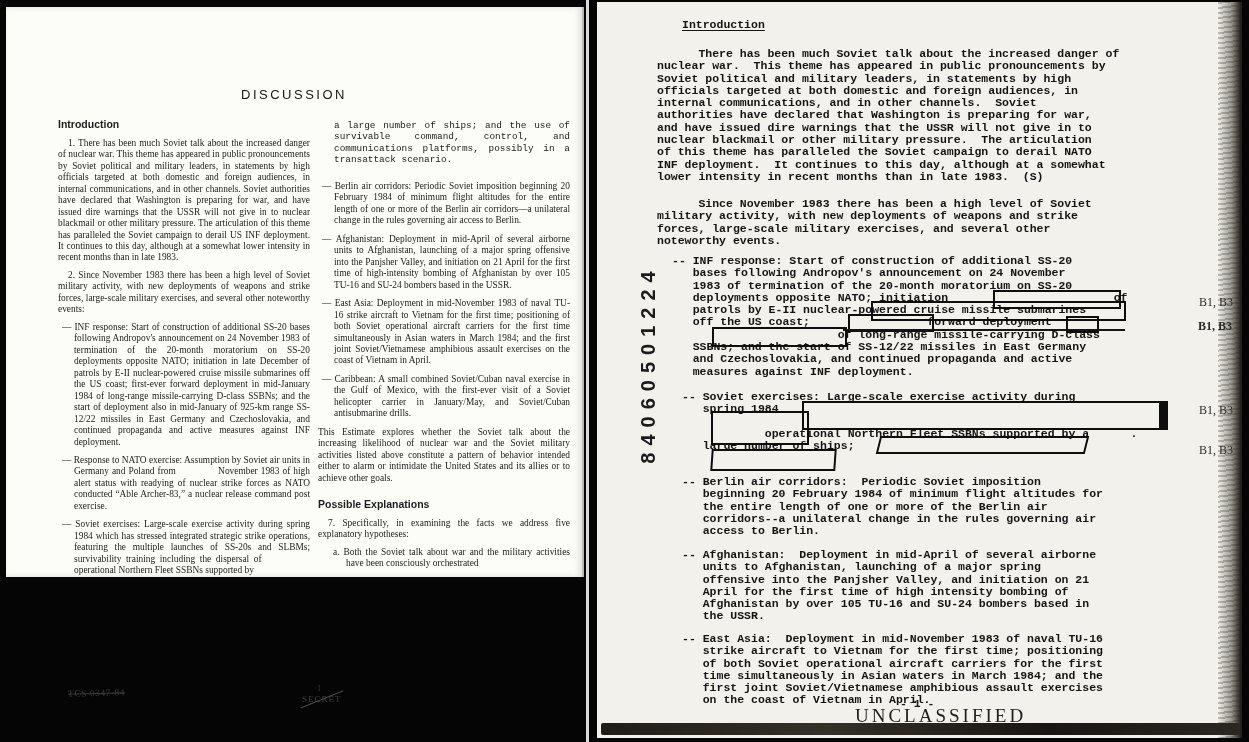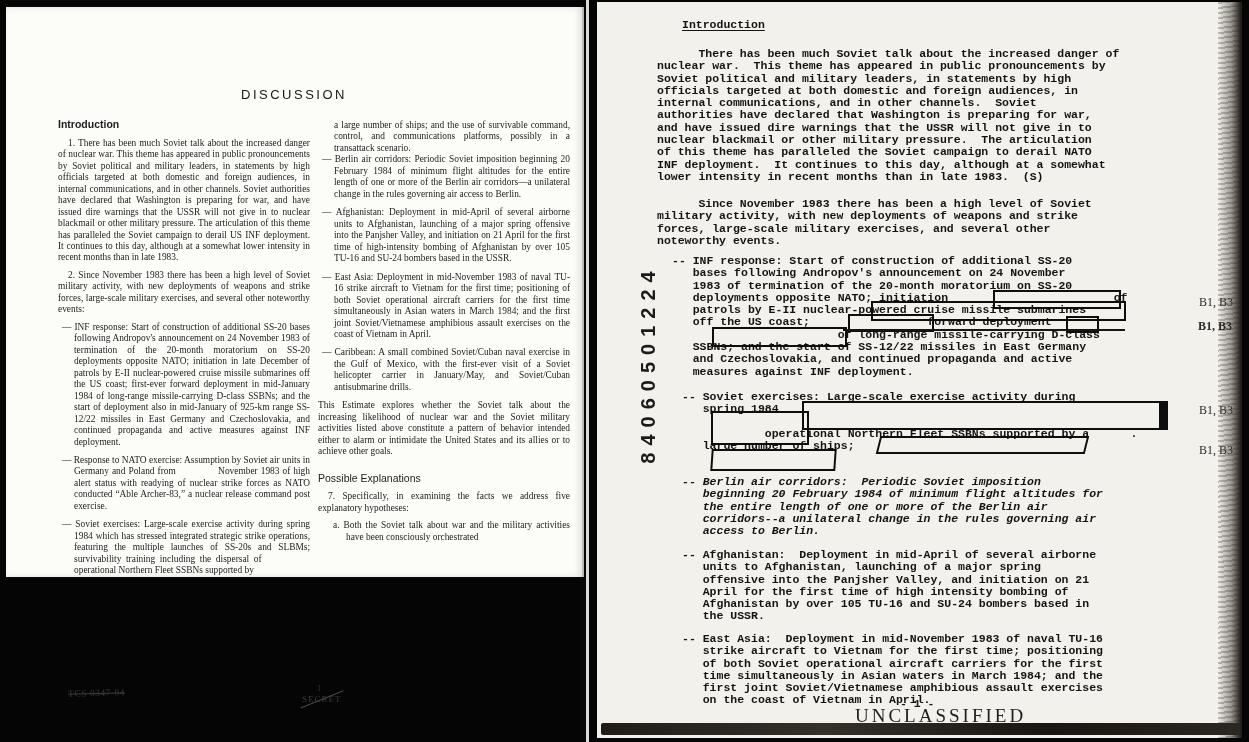--- a/index.html
+++ b/index.html
@@ -10,28 +10,28 @@
              border-right:2px solid #b9b9b4;box-shadow:inset -3px 0 6px rgba(0,0,0,.12);}
   .lp-title{position:absolute;left:163px;top:80px;width:250px;text-align:center;
             font-family:"Liberation Sans",sans-serif;font-size:13px;letter-spacing:2.5px;
             color:#161616;font-weight:500;}
   .col{position:absolute;top:111px;width:252px;font-size:9.4px;line-height:1.22;color:#222;
        text-align:justify;}
   #col1{left:52px;}
   #col2{left:312px;top:113px;}
   .subhead{font-family:"Liberation Sans",sans-serif;font-size:10.5px;font-weight:700;
            color:#1d1d1d;text-align:left;margin:0 0 7px 0;}
-  .subhead2{font-family:"Liberation Sans",sans-serif;font-size:10.5px;font-weight:400;
+  .subhead2{font-family:"Liberation Sans",sans-serif;font-size:10.5px;font-weight:700;
            color:#1d1d1d;text-align:left;margin:14px 0 7px 0;}
   .para{margin:0 0 6px 0;text-indent:10px;}
   .para-flush{margin:0 0 6px 0;}
   .bullet{margin:0 0 7px 0;padding-left:16px;text-indent:-12px;}
   .bullet .lead{}
   .hypo{margin:0;padding-left:28px;text-indent:-13px;}
-  .cont{margin:0 0 0 0;padding-left:16px;}
+  .cont{margin:0 0 15px 0;padding-left:16px;font-family:Liberation Mono, monospace;}
   .lp-footer-tcs{position:absolute;left:62px;top:681px;font-size:9.5px;color:#3a3a3a;
                  text-decoration:line-through;transform:rotate(-1.5deg);letter-spacing:.5px;}
   .lp-footer-page{position:absolute;left:311px;top:676px;font-size:8.5px;color:#333;}
   .lp-footer-secret{position:absolute;left:296px;top:687px;font-size:9px;letter-spacing:1px;
                     color:#3c3c3c;}
   .slashed{position:relative;display:inline-block;}
   .slashed::after{content:'';position:absolute;left:-3px;right:-3px;top:45%;
                   border-top:1.5px solid #4a4a4a;transform:rotate(-22deg);}
   
   #gap-sliver{position:absolute;left:586px;top:0;width:3px;height:742px;background:#d9d9d6;}
@@ -123,21 +123,21 @@
                         of long-range missile-carrying D-class
    SSBNs; and the start of SS-12/22 missiles in East Germany
    and Czechoslovakia, and continued propaganda and active
    measures against INF deployment.</div>
     <div class="mono" style="left:85px;top:389px;">-- Soviet exercises: Large-scale exercise activity during
    spring 1984
 
             operational Northern Fleet SSBNs supported by a      .
    large number of ships;
 </div>
-    <div class="mono" style="left:85px;top:474px;font-style:italic;">-- Berlin air corridors:  Periodic Soviet imposition
+    <div class="mono" style="left:85px;top:474px;">-- Berlin air corridors:  Periodic Soviet imposition
    beginning 20 February 1984 of minimum flight altitudes for
    the entire length of one or more of the Berlin air
    corridors--a unilateral change in the rules governing air
    access to Berlin.</div>
     <div class="mono" style="left:85px;top:547px;">-- Afghanistan:  Deployment in mid-April of several airborne
    units to Afghanistan, launching of a major spring
    offensive into the Panjsher Valley, and initiation on 21
    April for the first time of high intensity bombing of
    Afghanistan by over 105 TU-16 and SU-24 bombers based in
    the USSR.</div>

